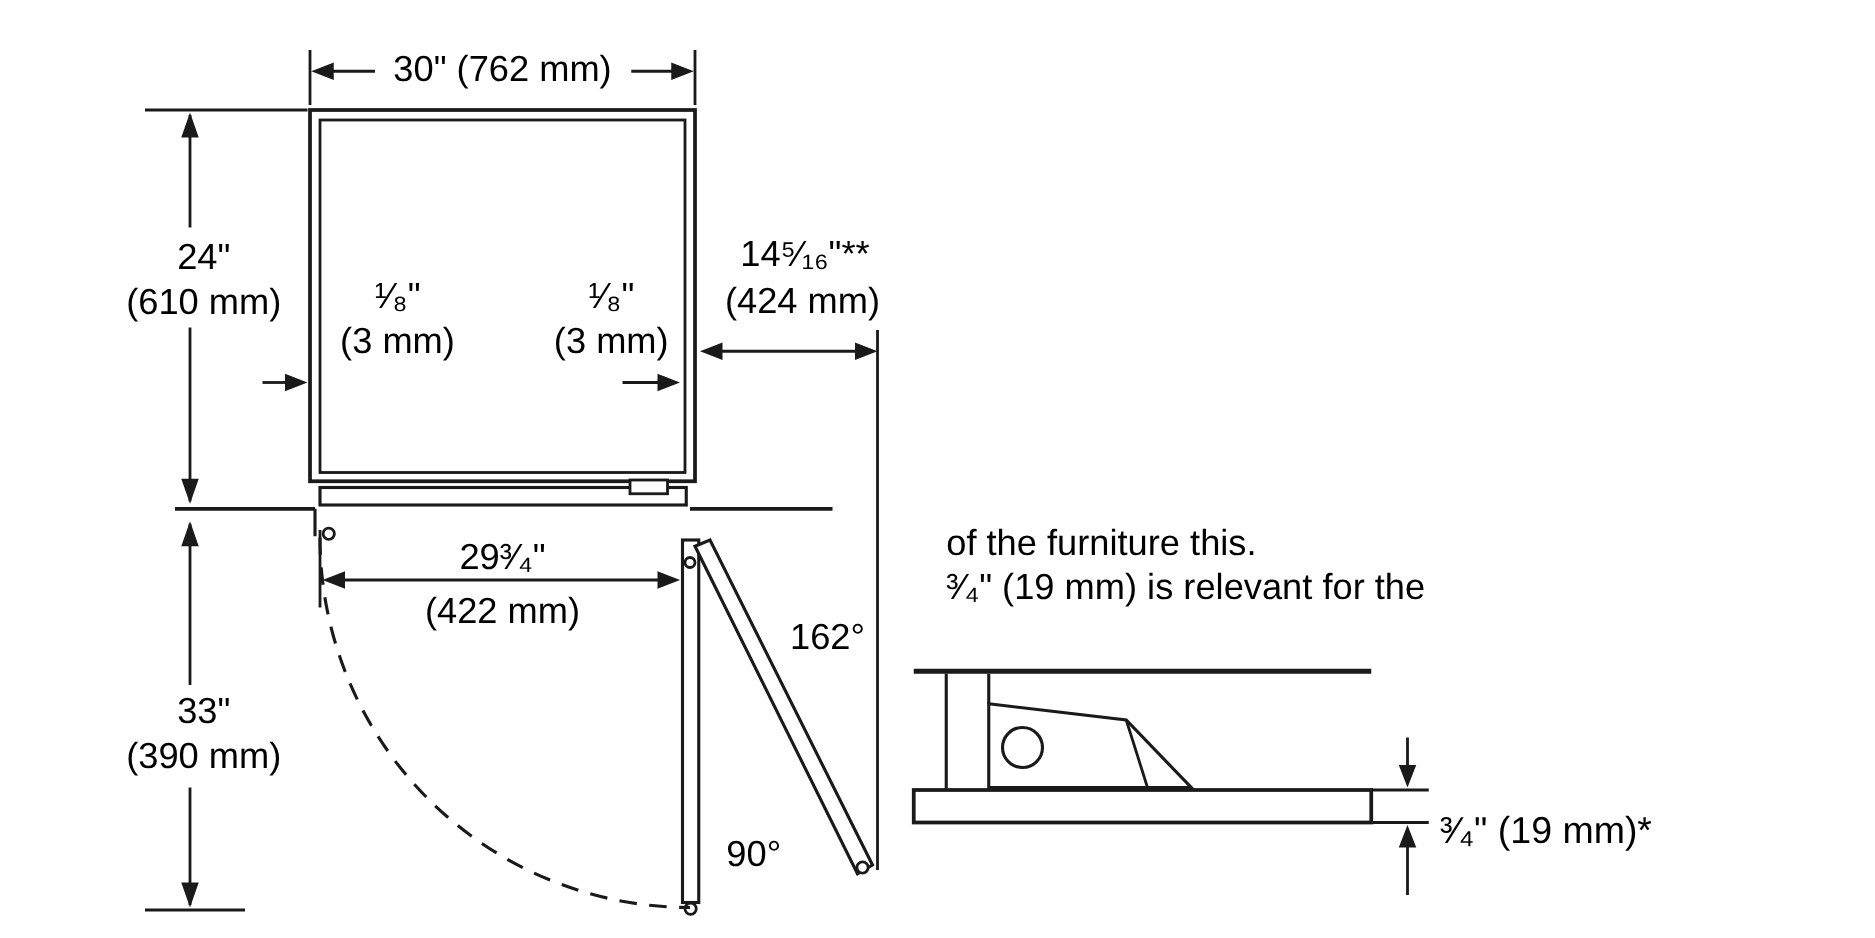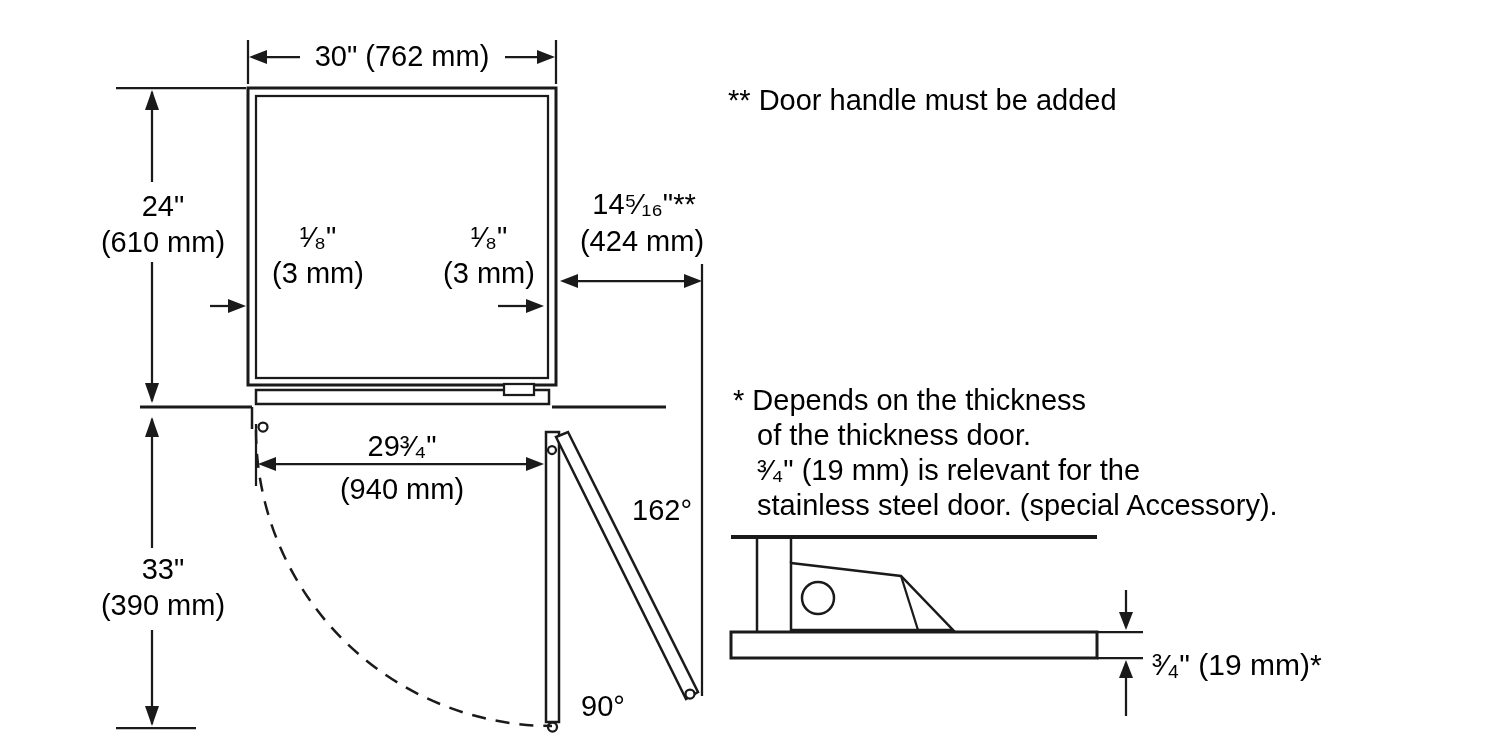--- a/index.html
+++ b/index.html
@@ -131,29 +131,26 @@
 
   <div class="lbl c" style="left:318px;top:221px">¹⁄₈"</div>
   <div class="lbl c" style="left:318px;top:257px">(3 mm)</div>
   <div class="lbl c" style="left:489px;top:221px">¹⁄₈"</div>
   <div class="lbl c" style="left:489px;top:257px">(3 mm)</div>
 
   <div class="lbl c" style="left:644px;top:188px">14⁵⁄₁₆"**</div>
   <div class="lbl c" style="left:642px;top:225px">(424 mm)</div>
 
   <div class="lbl c" style="left:402px;top:430px">29³⁄₄"</div>
-  <div class="lbl c" style="left:402px;top:473px">(940 mm)</div>
+  <div class="lbl c" style="left:402px;top:473px">(422 mm)</div>
 
   <div class="lbl c" style="left:163px;top:553px">33"</div>
   <div class="lbl c" style="left:163px;top:589px">(390 mm)</div>
 
   <div class="lbl c" style="left:662px;top:494px">162°</div>
-  <div class="lbl c" style="left:603px;top:690px">90°</div>
+  <div class="lbl c" style="left:603px;top:668px">90°</div>
 
-  <div class="lbl" style="left:728px;top:84px">** Door handle must be added</div>
 
-  <div class="lbl" style="left:733px;top:384px">* Depends on the thickness</div>
-  <div class="lbl" style="left:757px;top:419px">of the thickness door.</div>
+  <div class="lbl" style="left:757px;top:419px">of the furniture this.</div>
   <div class="lbl" style="left:757px;top:454px">³⁄₄" (19 mm) is relevant for the</div>
-  <div class="lbl" style="left:757px;top:489px">stainless steel door. (special Accessory).</div>
 
   <div class="lbl" style="left:1152px;top:648px;font-size:30px">³⁄₄" (19 mm)*</div>
 </div>
 
 </body></html>

